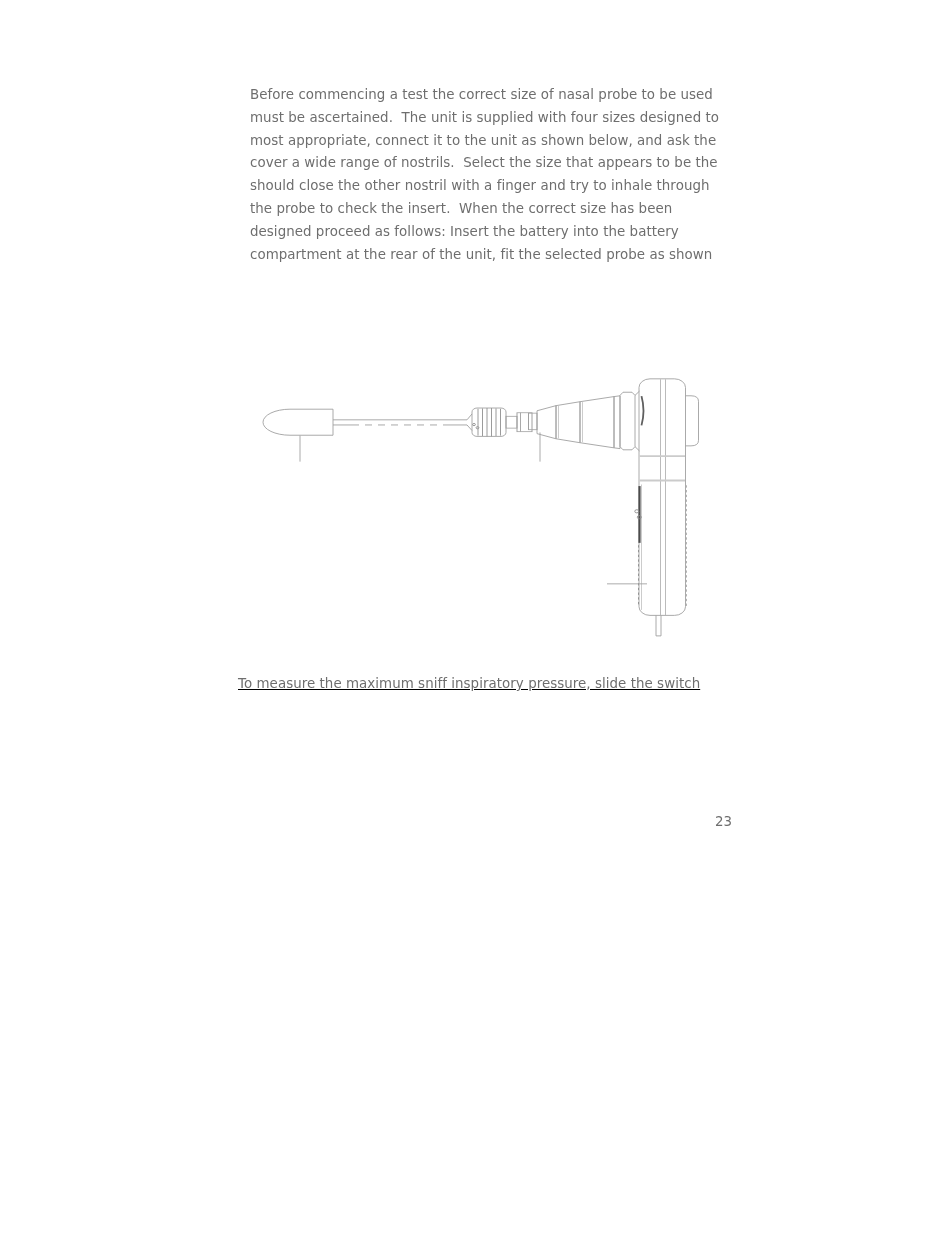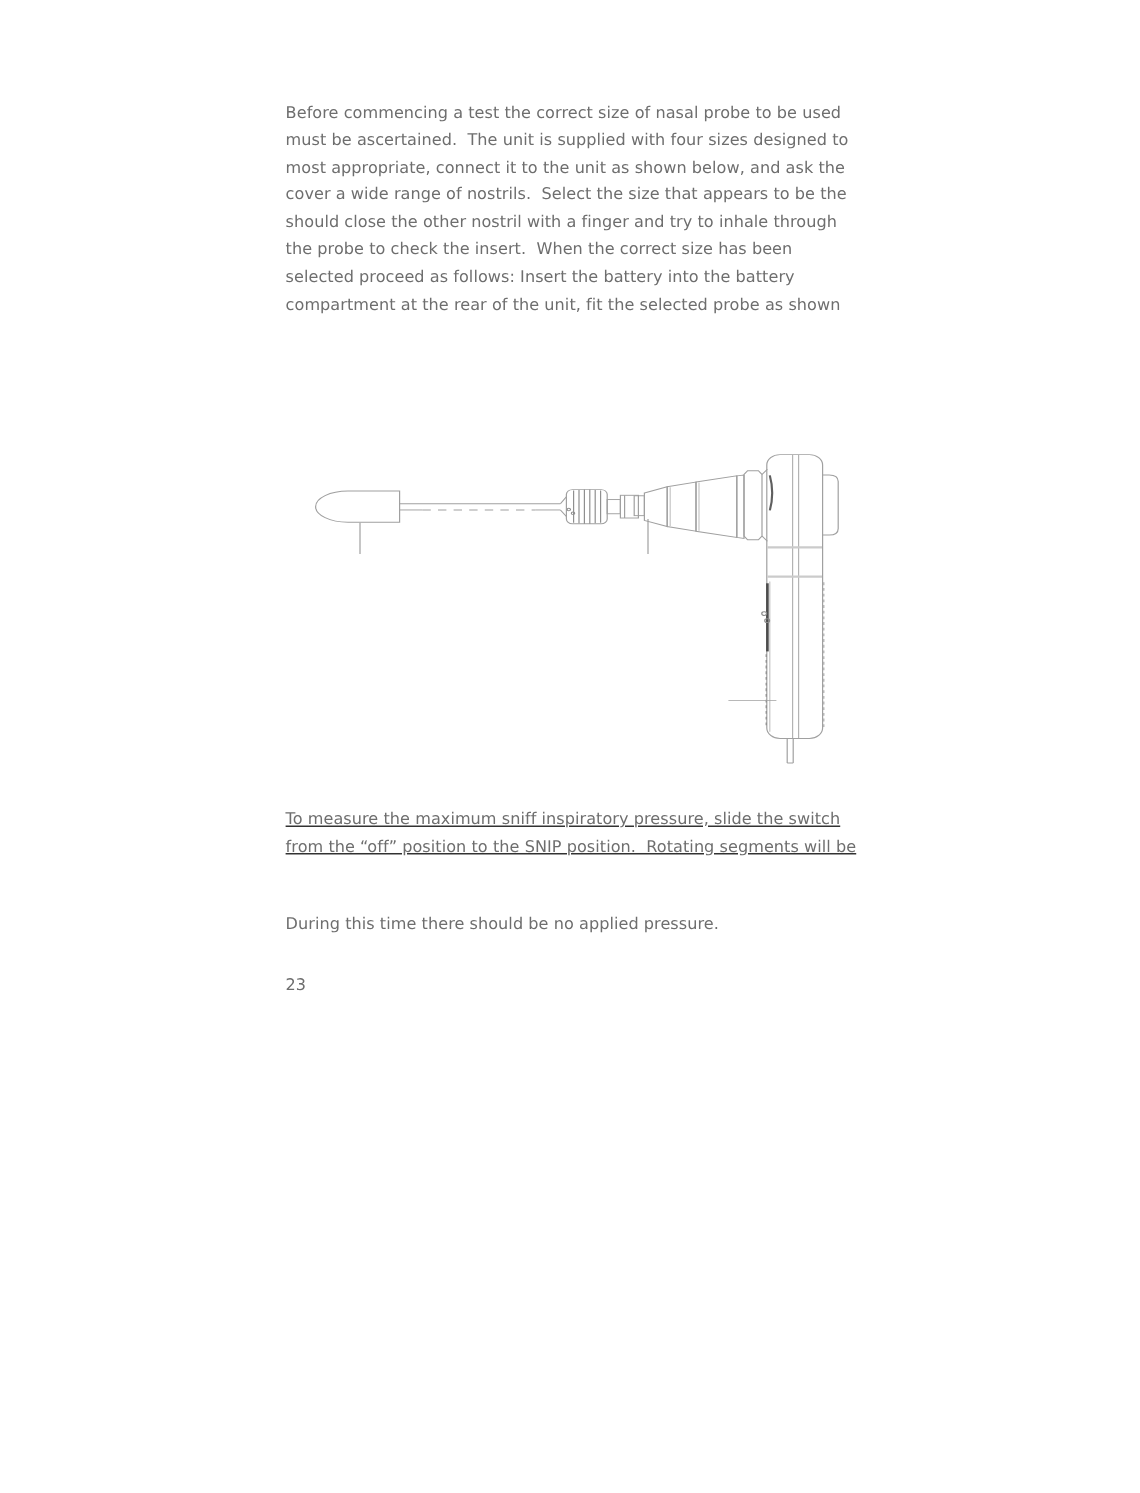--- a/index.html
+++ b/index.html
@@ -15,29 +15,29 @@
     position: absolute;
     left: 238px;
   }
   .line {
     white-space: pre;
     font-size: 13.4px;
     line-height: 22.8px;
     color: #6e6e6e;
     letter-spacing: 0.05px;
   }
-  #para1 { top: 84px; }
+  #para1 { top: 84px; margin-left: 12px; }
   #para2 { top: 673px; text-decoration: underline; }
   #para3 { top: 760px; }
   .page-number {
     position: absolute;
     left: 238px;
     top: 814px;
     width: 494px;
-    text-align: left;
+    text-align: right;
     font-size: 13.4px;
     color: #6e6e6e;
   }
   .diagram {
     position: absolute;
     left: 250px;
     top: 330px;
   }
 </style>
 </head>
@@ -45,21 +45,21 @@
 
 <div class="page">
 
   <div class="para" id="para1">
     <div class="line">Before commencing a test the correct size of nasal probe to be used</div>
     <div class="line">must be ascertained.  The unit is supplied with four sizes designed to</div>
     <div class="line">most appropriate, connect it to the unit as shown below, and ask the</div>
     <div class="line">cover a wide range of nostrils.  Select the size that appears to be the</div>
     <div class="line">should close the other nostril with a finger and try to inhale through</div>
     <div class="line">the probe to check the insert.  When the correct size has been</div>
-    <div class="line">selected proceed as follows: Insert the battery into the battery</div>
+    <div class="line">designed proceed as follows: Insert the battery into the battery</div>
     <div class="line">compartment at the rear of the unit, fit the selected probe as shown</div>
   </div>
 
   <svg class="diagram" width="470" height="350" viewBox="250 330 720 680" preserveAspectRatio="none">
     <svg x="250" y="330" width="720" height="680" viewBox="250 330 470 350">
     <g fill="none" stroke="#a0a0a0" stroke-width="1">
 
       <g>
         <path d="M333,383.5 L290,383.5 A27,16.5 0 0 0 290,416.5 L333,416.5 Z"></path>
       </g>
@@ -127,22 +127,18 @@
       <g>
         <path d="M656,645 V671 M661,645 V671 M656,671 H661"></path>
       </g>
 
     </g>
     </svg>
   </svg>
 
   <div class="para" id="para2">
     <div class="line">To measure the maximum sniff inspiratory pressure, slide the switch</div>
-    <div class="line">from the “off” position to the SNIP position.  Rotating segments will be</div>
   </div>
 
-  <div class="para" id="para3">
-    <div class="line">During this time there should be no applied pressure.</div>
-  </div>
 
   <div class="page-number">23</div>
 
 </div>
 
 </body></html>

